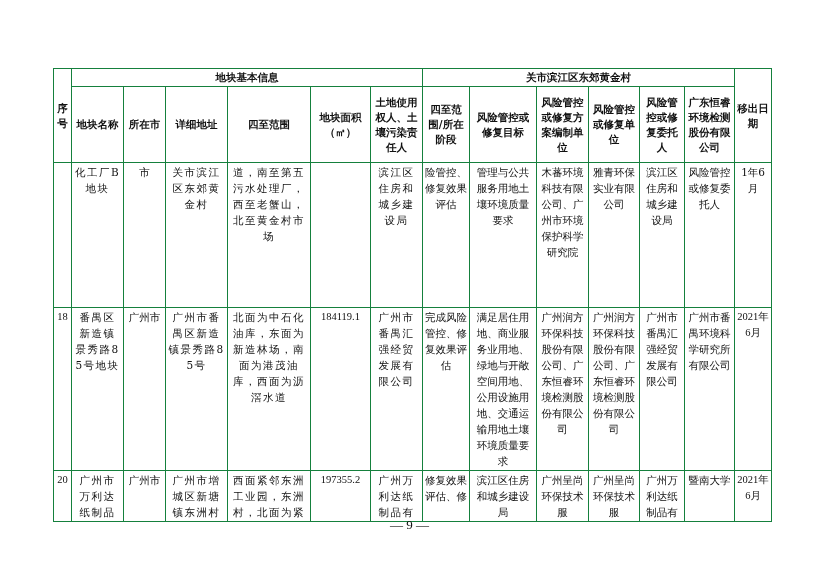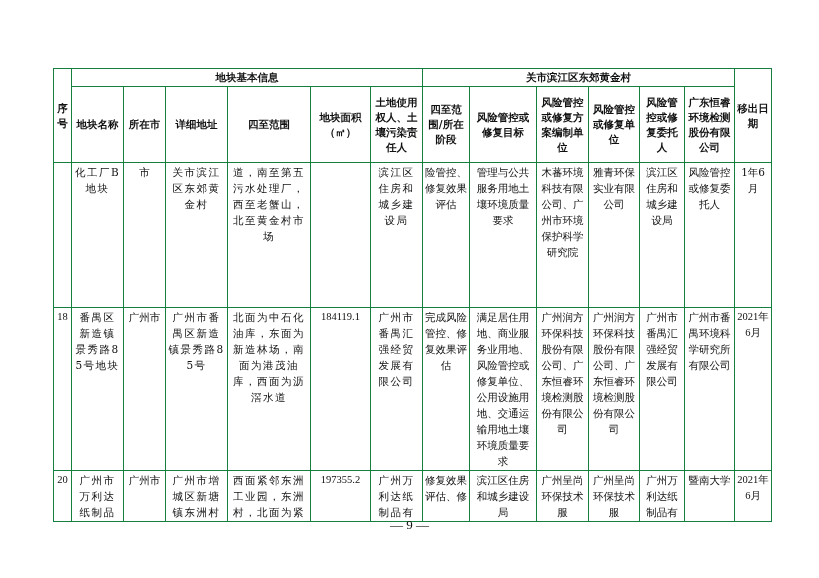--- a/index.html
+++ b/index.html
@@ -84,21 +84,21 @@
 
   <tr class="row19">
     <td class="num">18</td>
     <td class="mid left">番禺区新造镇景秀路85号地块</td>
     <td class="mid">广州市</td>
     <td class="mid left">广州市番禺区新造镇景秀路85号</td>
     <td class="mid left">北面为中石化油库，东面为新造林场，南面为港茂油库，西面为沥滘水道</td>
     <td class="num">184119.1</td>
     <td class="mid left">广州市番禺汇强经贸发展有限公司</td>
     <td class="mid">完成风险管控、修复效果评估</td>
-    <td class="mid">满足居住用地、商业服务业用地、风险管控或修复单位、公用设施用地、交通运输用地土壤环境质量要求</td>
+    <td class="mid">满足居住用地、商业服务业用地、绿地与开敞空间用地、公用设施用地、交通运输用地土壤环境质量要求</td>
     <td class="mid">广州润方环保科技股份有限公司、广东恒睿环境检测股份有限公司</td>
     <td class="mid">广州润方环保科技股份有限公司、广东恒睿环境检测股份有限公司</td>
     <td class="mid">广州市番禺汇强经贸发展有限公司</td>
     <td class="mid">广州市番禺环境科学研究所有限公司</td>
     <td class="num">2021年6月</td>
   </tr>
 
   <tr class="row20">
     <td class="num">20</td>
     <td class="left">广州市万利达纸制品</td>

